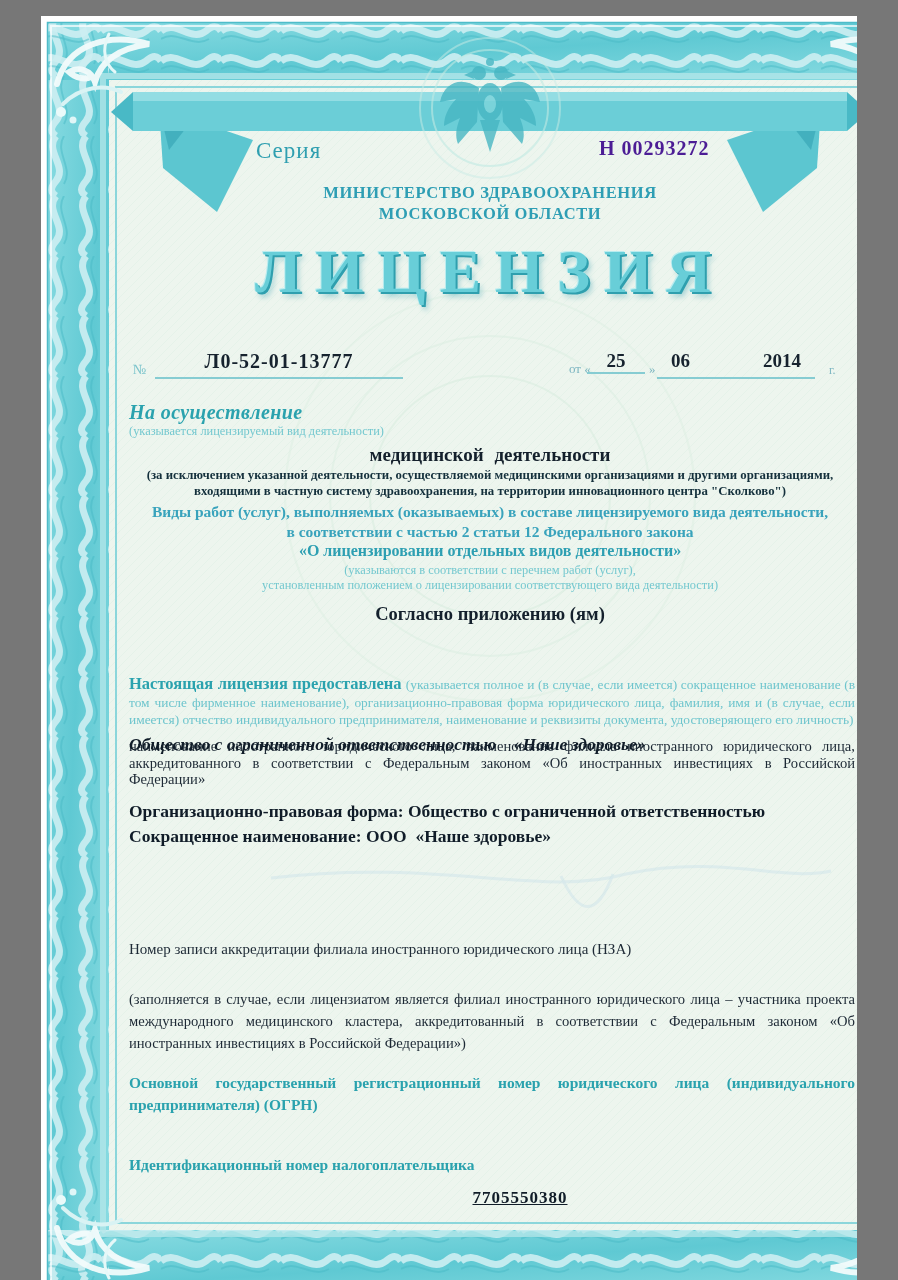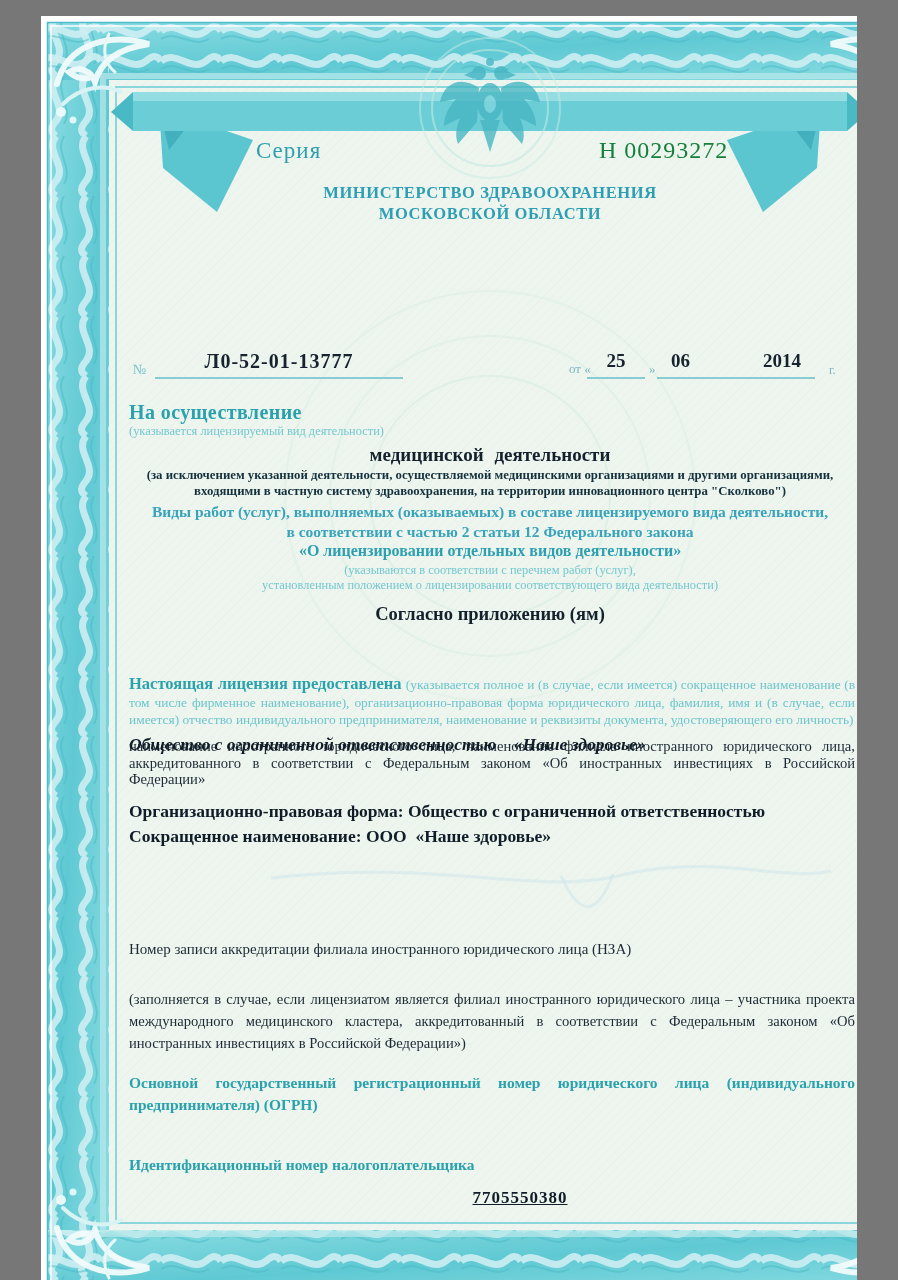--- a/index.html
+++ b/index.html
@@ -12,21 +12,21 @@
   .t{position:absolute;}
   .center{left:72px;width:754px;text-align:center;}
   .teal{color:#2aa2ae;}
   .teal-strong{color:#2e9eb4;}
   .teal-light{color:#74c8cf;}
   .dark{color:#14202c;}
   .pre{white-space:pre-wrap;}
   .just{text-align:justify;}
   .uline{border-bottom:2px solid #86ccd2;display:inline-block;}
   .series{font-size:23px;color:#2f9fb0;letter-spacing:1px;}
-  .formnum{font-size:24px;font-weight:normal;letter-spacing:1px;color:#15803d;}
+  .formnum{font-size:20px;font-weight:bold;letter-spacing:1px;color:#4c1d95;}
   .ministry{font-size:16.5px;font-weight:bold;line-height:21px;letter-spacing:.6px;}
   .biglic{
     font-size:62px;font-weight:bold;letter-spacing:14px;color:#68ced8;
     text-shadow:2px 2px 0 #2f9fae,-1px -1px 0 #b9ecef,4px 5px 5px rgba(45,156,171,.35);
   }
   .h-activity{font-size:20px;font-weight:bold;letter-spacing:.4px;}
   .note-sm{font-size:12.4px;}
   .act-value{font-size:19px;font-weight:bold;word-spacing:6px;}
   .exception{font-size:12.8px;font-weight:bold;line-height:15.5px;color:#14303c;}
   .works{font-size:15.5px;font-weight:bold;color:#39a3bc;line-height:20px;}
@@ -135,35 +135,36 @@
 
   <div class="t series" style="left:215px;top:122px;">Серия</div>
 
   <div class="t formnum" style="left:558px;top:121px;">Н 00293272</div>
 
   <div class="t center ministry teal-strong" style="top:166px;">
     <div>МИНИСТЕРСТВО ЗДРАВООХРАНЕНИЯ</div>
     <div>МОСКОВСКОЙ ОБЛАСТИ</div>
   </div>
 
+  <div class="t center biglic" style="top:220px;">ЛИЦЕНЗИЯ</div>
 
   <div class="t" style="left:88px;top:334px;width:724px;height:40px;">
     <span style="position:absolute;left:4px;top:12px;font-size:14px;color:#7cc4cc">№</span>
     <span class="uline" style="position:absolute;left:26px;top:0;width:248px;text-align:center;font-weight:bold;font-size:20px;letter-spacing:1px;padding-bottom:4px;">Л0-52-01-13777</span>
     <span style="position:absolute;left:440px;top:11px;font-size:13px;color:#7ab4c0">от «</span>
-    <span class="uline" style="position:absolute;left:458px;top:0;width:58px;text-align:center;font-weight:bold;font-size:19px;padding-bottom:5px;">25</span>
+    <span class="uline" style="position:absolute;left:458px;top:0;width:58px;text-align:center;font-weight:bold;font-size:19px;">25</span>
     <span style="position:absolute;left:520px;top:11px;font-size:13px;color:#7ab4c0">»</span>
     <span class="uline" style="position:absolute;left:528px;top:0;width:158px;padding:0 14px 5px 14px;display:flex;justify-content:space-between;font-weight:bold;font-size:19px;box-sizing:border-box;">
       <span>06</span>
       <span>2014</span>
     </span>
     <span style="position:absolute;left:700px;top:13px;font-size:12px;color:#7ab4c0">г.</span>
   </div>
 
-  <div class="t h-activity teal" style="left:88px;top:385px;">На осуществление</div>
+  <div class="t h-activity teal" style="left:88px;top:385px;font-style:italic;">На осуществление</div>
   <div class="t note-sm teal-light" style="left:88px;top:408px;">(указывается лицензируемый вид деятельности)</div>
 
   <div class="t center act-value dark" style="top:428px;">медицинской деятельности</div>
 
   <div class="t exception" style="left:82px;top:452px;width:734px;text-align:center;">(за исключением указанной деятельности, осуществляемой медицинскими организациями и другими организациями, входящими в частную систему здравоохранения, на территории инновационного центра "Сколково")</div>
 
   <div class="t center works" style="top:486px;">Виды работ (услуг), выполняемых (оказываемых) в составе лицензируемого вида деятельности,</div>
   <div class="t center works" style="top:506px;">в соответствии с частью 2  статьи 12  Федерального закона</div>
   <div class="t center works3" style="top:526px;">«О лицензировании отдельных видов деятельности»</div>
   <div class="t center note-sm teal-light" style="top:547px;">(указываются в соответствии с перечнем работ (услуг),</div>

